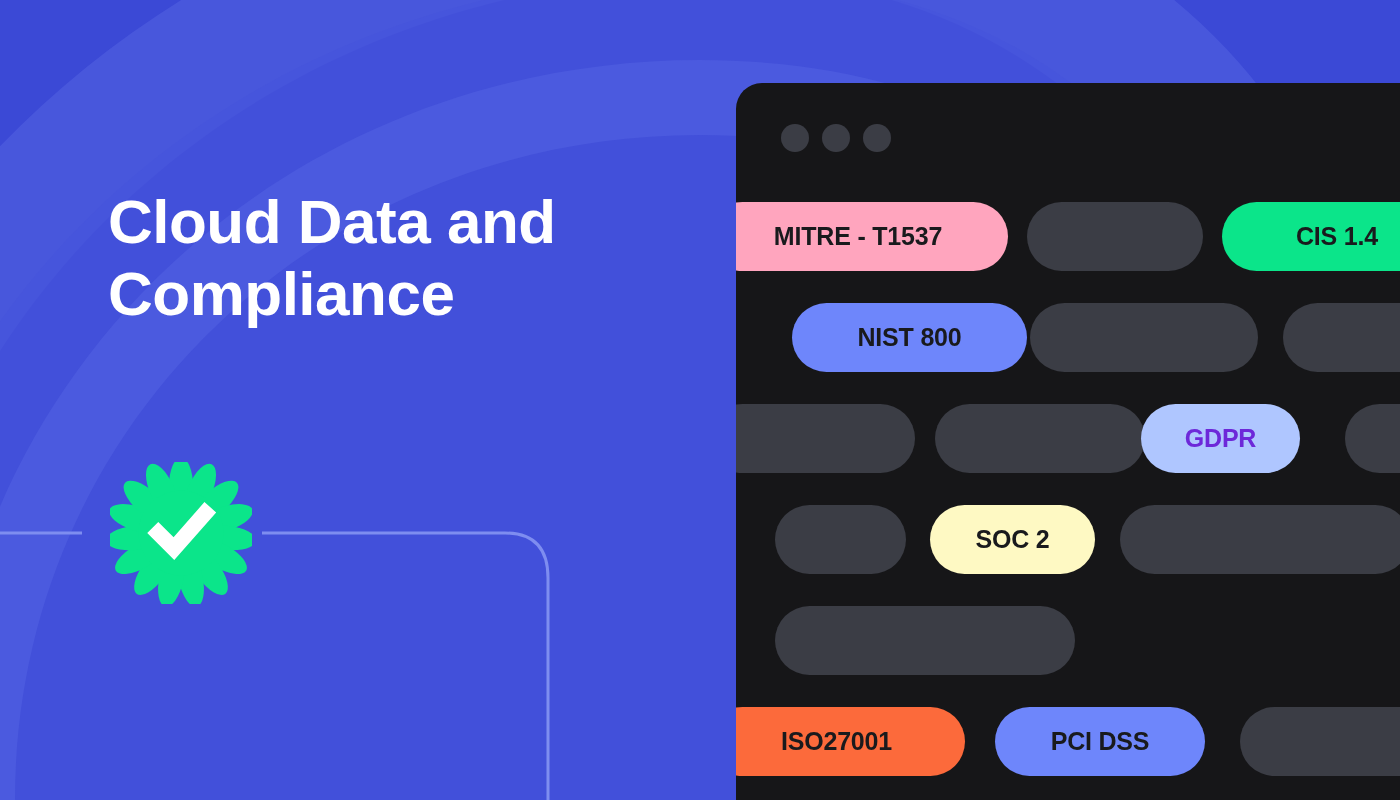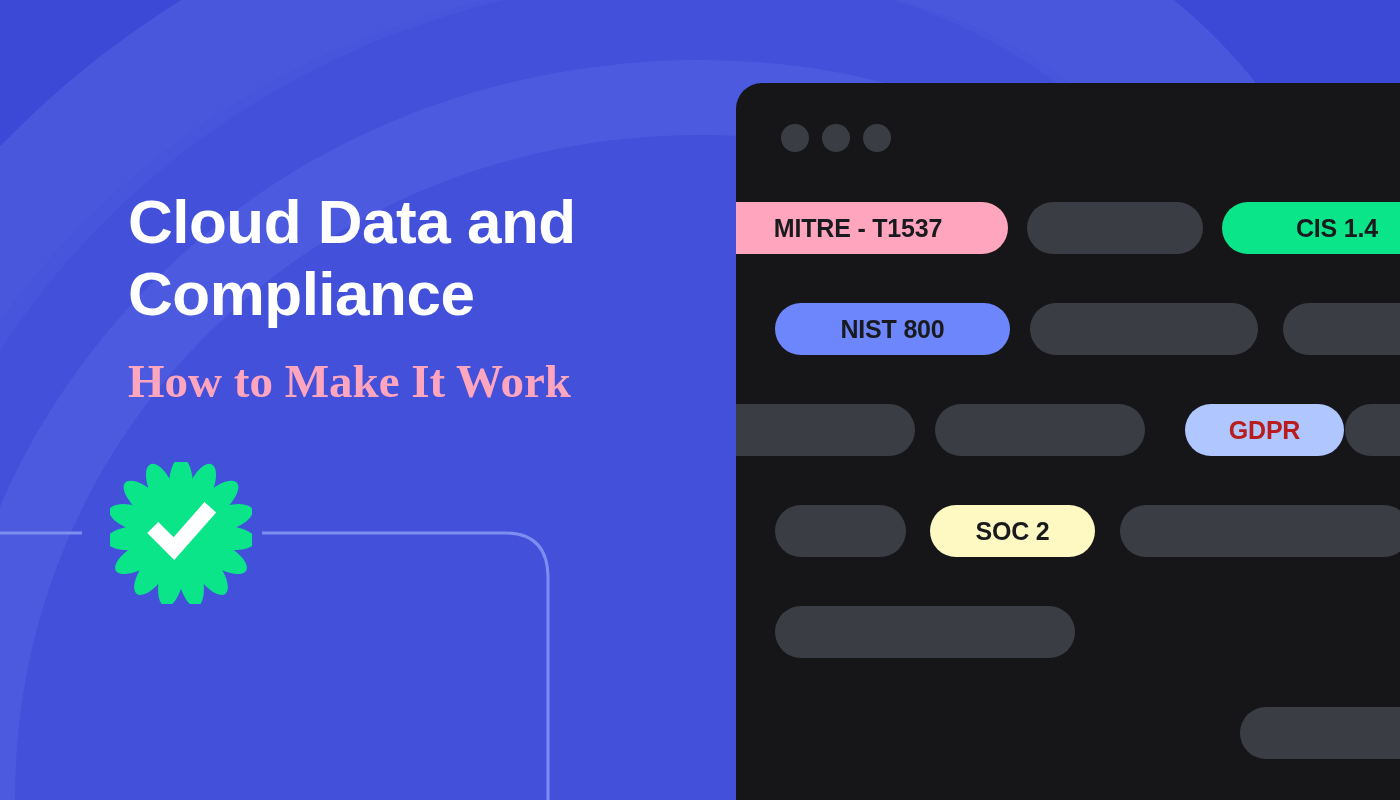--- a/index.html
+++ b/index.html
@@ -11,21 +11,21 @@
     position:relative;
   }
 
   
   .bg-layer { position:absolute; inset:0; overflow:hidden; }
   .bg-svg { position:absolute; top:0; left:0; width:1400px; height:800px; display:block; }
 
   
   .hero {
     position:absolute;
-    left:128px;
+    left:108px;
     top:186px;
     width:600px;
     z-index:5;
   }
   .hero-title {
     color:#FFFFFF;
     font-size:62px;
     line-height:1.16;
     font-weight:700;
     letter-spacing:-0.5px;
@@ -89,21 +89,21 @@
     top:119px;
     width:100%;
   }
   .pill-row {
     position:relative;
     height:101px;
   }
   .pill {
     position:absolute;
     top:0;
-    height:52px;
+    height:69px;
     border-radius:36px;
     display:flex;
     align-items:center;
     justify-content:center;
     font-size:25px;
     font-weight:700;
     letter-spacing:-0.2px;
     white-space:nowrap;
     background:#3B3D45;
     color:#191A1D;
@@ -140,21 +140,20 @@
 <div class="line-layer">
   <svg width="1400" height="800" viewBox="0 0 1400 800">
     <path d="M 0 533 L 82 533" stroke="#7E8DF0" stroke-width="3" fill="none"></path>
     <path d="M 262 533 L 505 533 Q 548 533 548 578 L 548 800" stroke="#7E8DF0" stroke-width="3" fill="none" stroke-linecap="butt"></path>
   </svg>
 </div>
 
 <div class="hero">
   <h1 class="hero-title">Cloud Data and
 Compliance</h1>
-  <div class="hero-subtitle">How to Make It Work</div>
 </div>
 
 <div class="seal">
   <svg viewBox="0 0 100 100">
     <g fill="#0BE58A">
       <g>
         <ellipse cx="50" cy="17" rx="8.5" ry="20"></ellipse>
         <ellipse cx="50" cy="17" rx="8.5" ry="20" transform="rotate(24 50 50)"></ellipse>
         <ellipse cx="50" cy="17" rx="8.5" ry="20" transform="rotate(48 50 50)"></ellipse>
         <ellipse cx="50" cy="17" rx="8.5" ry="20" transform="rotate(72 50 50)"></ellipse>
@@ -182,35 +181,37 @@
     <span class="dot"></span>
     <span class="dot"></span>
   </div>
   <div class="pill-grid" id="pill-grid">
       <div class="pill-row">
         <div class="pill" style="left: -28px; width: 300px; background: rgb(255, 165, 190); color: rgb(25, 26, 29);">MITRE - T1537</div>
         <div class="pill" style="left: 291px; width: 176px; background: rgb(59, 61, 69); color: rgb(25, 26, 29);"></div>
         <div class="pill" style="left: 486px; width: 230px; background: rgb(11, 229, 138); color: rgb(25, 26, 29);">CIS 1.4</div>
       </div>
       <div class="pill-row">
-        <div class="pill" style="left: 39px; width: 235px; background: rgb(110, 134, 251); color: rgb(25, 26, 29);">NIST 800</div>
+        <div class="pill" style="left: 56px; width: 235px; background: rgb(110, 134, 251); color: rgb(25, 26, 29);">NIST 800</div>
         <div class="pill" style="left: 294px; width: 228px; background: rgb(59, 61, 69); color: rgb(25, 26, 29);"></div>
         <div class="pill" style="left: 547px; width: 180px; background: rgb(59, 61, 69); color: rgb(25, 26, 29);"></div>
       </div>
       <div class="pill-row">
         <div class="pill" style="left: -28px; width: 207px; background: rgb(59, 61, 69); color: rgb(25, 26, 29);"></div>
         <div class="pill" style="left: 199px; width: 210px; background: rgb(59, 61, 69); color: rgb(25, 26, 29);"></div>
-        <div class="pill" style="left: 449px; width: 159px; background: rgb(175, 198, 255); color: #b91c1c;">GDPR</div>
+        <div class="pill" style="left: 405px; width: 159px; background: rgb(175, 198, 255); color: #6d28d9;">GDPR</div>
         <div class="pill" style="left: 609px; width: 130px; background: rgb(59, 61, 69); color: rgb(25, 26, 29);"></div>
       </div>
       <div class="pill-row">
         <div class="pill" style="left: 39px; width: 131px; background: rgb(59, 61, 69); color: rgb(25, 26, 29);"></div>
         <div class="pill" style="left: 194px; width: 165px; background: #fef9c3; color: rgb(25, 26, 29);">SOC 2</div>
         <div class="pill" style="left: 384px; width: 290px; background: rgb(59, 61, 69); color: rgb(25, 26, 29);"></div>
       </div>
       <div class="pill-row">
         <div class="pill" style="left: 39px; width: 300px; background: rgb(59, 61, 69); color: rgb(25, 26, 29);"></div>
       </div>
       <div class="pill-row">
+        <div class="pill" style="left: -28px; width: 257px; background: rgb(252, 106, 59); color: rgb(25, 26, 29);">ISO27001</div>
+        <div class="pill" style="left: 259px; width: 210px; background: rgb(110, 134, 251); color: rgb(25, 26, 29);">PCI DSS</div>
         <div class="pill" style="left: 504px; width: 200px; background: rgb(59, 61, 69); color: rgb(25, 26, 29);"></div>
       </div>
     </div>
 </div>
 
 </body></html>

